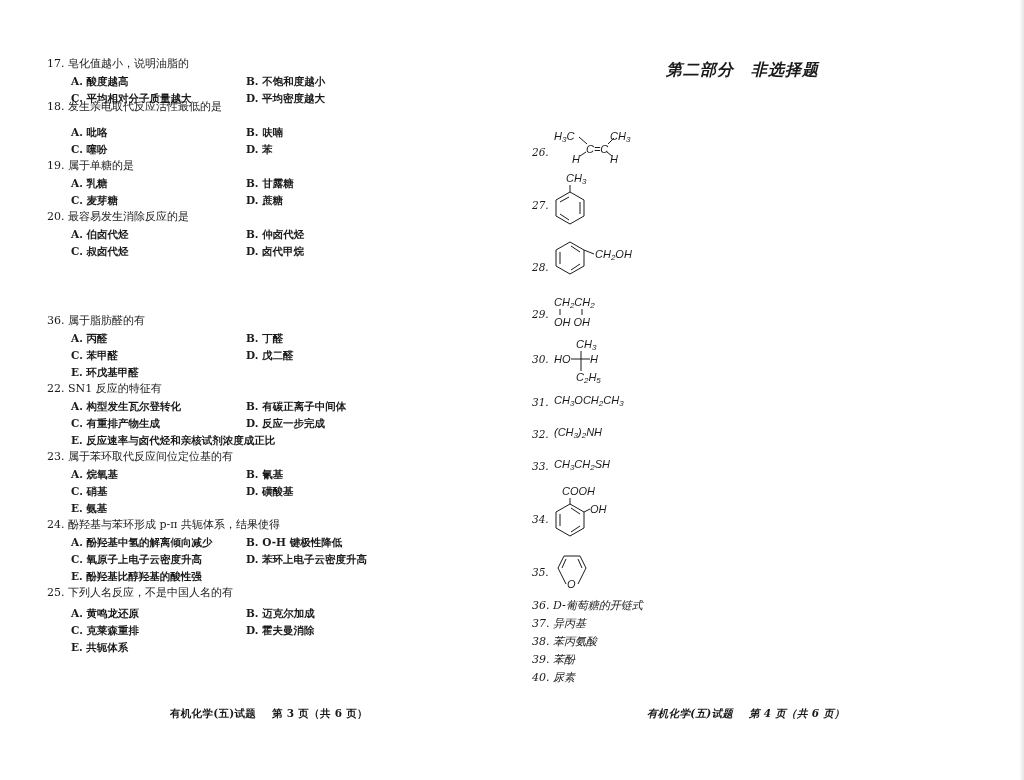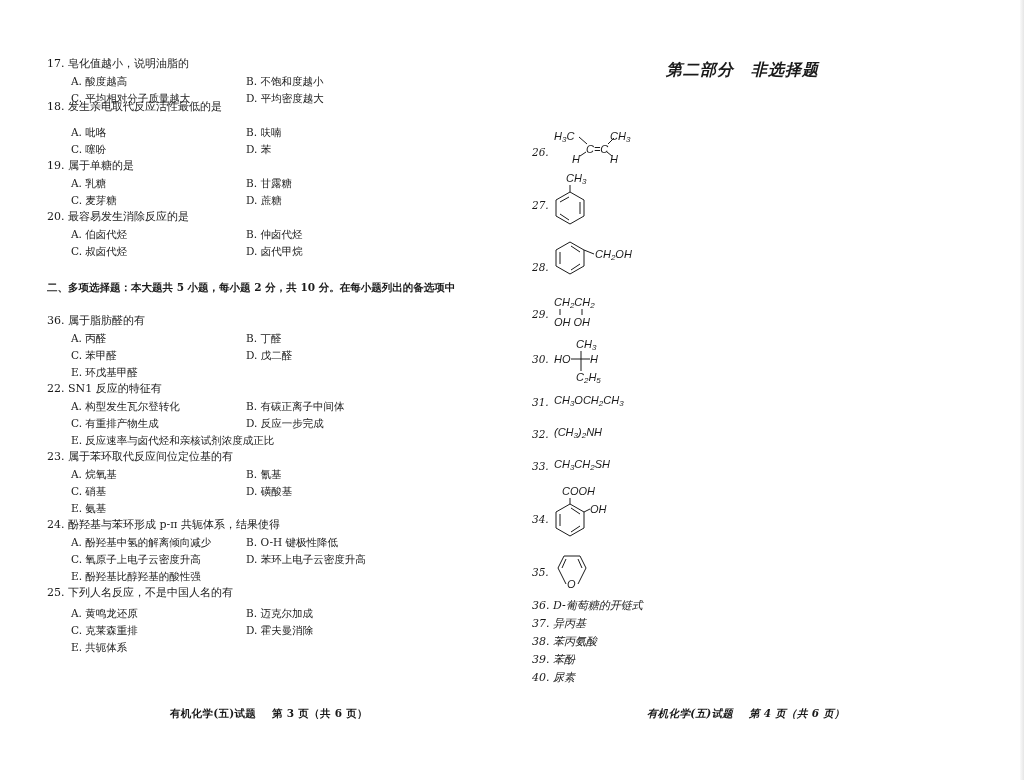--- a/index.html
+++ b/index.html
@@ -7,21 +7,21 @@
     width: 1024px; height: 780px; background: #ffffff; position: relative; overflow: hidden;
     font-family: "DejaVu Serif", "Liberation Serif", serif; color: #1a1a1a;
   }
   .edge { position: absolute; right: 0; top: 0; width: 4px; height: 780px; background: linear-gradient(to right, #fafafa, #e6e6e6); }
   .page { position: absolute; top: 0; height: 780px; }
   .left-page { left: 0; width: 500px; }
   .right-page { left: 512px; width: 512px; font-style: italic; }
 
   .q { position: absolute; font-size: 11px; line-height: 14px; white-space: nowrap; }
   .qnum { position: absolute; font-size: 10.5px; line-height: 14px; }
-  .opt { position: absolute; font-size: 10.5px; line-height: 14px; white-space: nowrap; }
+  .opt { position: absolute; font-size: 10.5px; line-height: 14px; white-space: nowrap; font-weight: bold; }
   .sec { position: absolute; font-size: 10.5px; line-height: 14px; font-weight: bold; white-space: nowrap; }
   .footer { position: absolute; font-size: 10.5px; font-weight: bold; white-space: nowrap; letter-spacing: 0.3px; }
   .part-title { position: absolute; font-size: 16px; font-weight: bold; letter-spacing: 1px; white-space: nowrap; }
 
   .chem { font-family: "Liberation Sans", "DejaVu Sans", sans-serif; font-size: 11px; }
   .struct { position: absolute; }
   sub { font-size: 8px; vertical-align: -2px; }
 </style>
 </head>
 <body>
@@ -55,21 +55,20 @@
   <div class="opt" style="left:246px;top:193px"><span>D.</span>&nbsp;<span>蔗糖</span></div>
 
   <div class="q" style="left:47px;top:210px">
     <span>20.</span>&nbsp;<span>最容易发生消除反应的是</span>
   </div>
   <div class="opt" style="left:71px;top:227px"><span>A.</span>&nbsp;<span>伯卤代烃</span></div>
   <div class="opt" style="left:246px;top:227px"><span>B.</span>&nbsp;<span>仲卤代烃</span></div>
   <div class="opt" style="left:71px;top:244px"><span>C.</span>&nbsp;<span>叔卤代烃</span></div>
   <div class="opt" style="left:246px;top:244px"><span>D.</span>&nbsp;<span>卤代甲烷</span></div>
 
-  <div class="sec" style="left:47px;top:280px">二、多项选择题：本大题共 5 小题，每小题 2 分，共 10 分。在每小题列出的备选项中</div>
 
   <div class="q" style="left:47px;top:314px">
     <span>36.</span>&nbsp;<span>属于脂肪醛的有</span>
   </div>
   <div class="opt" style="left:71px;top:331px"><span>A.</span>&nbsp;<span>丙醛</span></div>
   <div class="opt" style="left:246px;top:331px"><span>B.</span>&nbsp;<span>丁醛</span></div>
   <div class="opt" style="left:71px;top:348px"><span>C.</span>&nbsp;<span>苯甲醛</span></div>
   <div class="opt" style="left:246px;top:348px"><span>D.</span>&nbsp;<span>戊二醛</span></div>
   <div class="opt" style="left:71px;top:365px"><span>E.</span>&nbsp;<span>环戊基甲醛</span></div>
 

